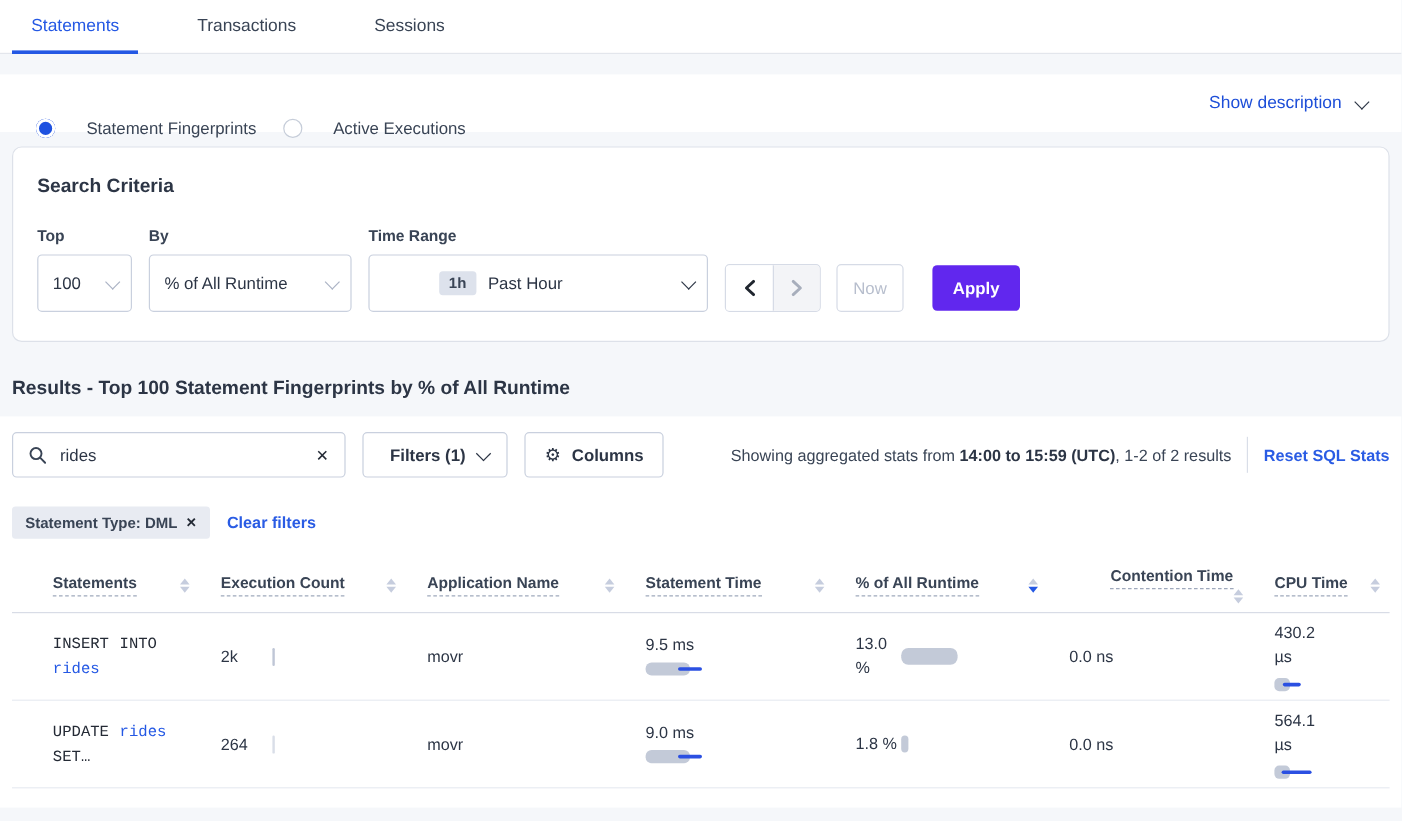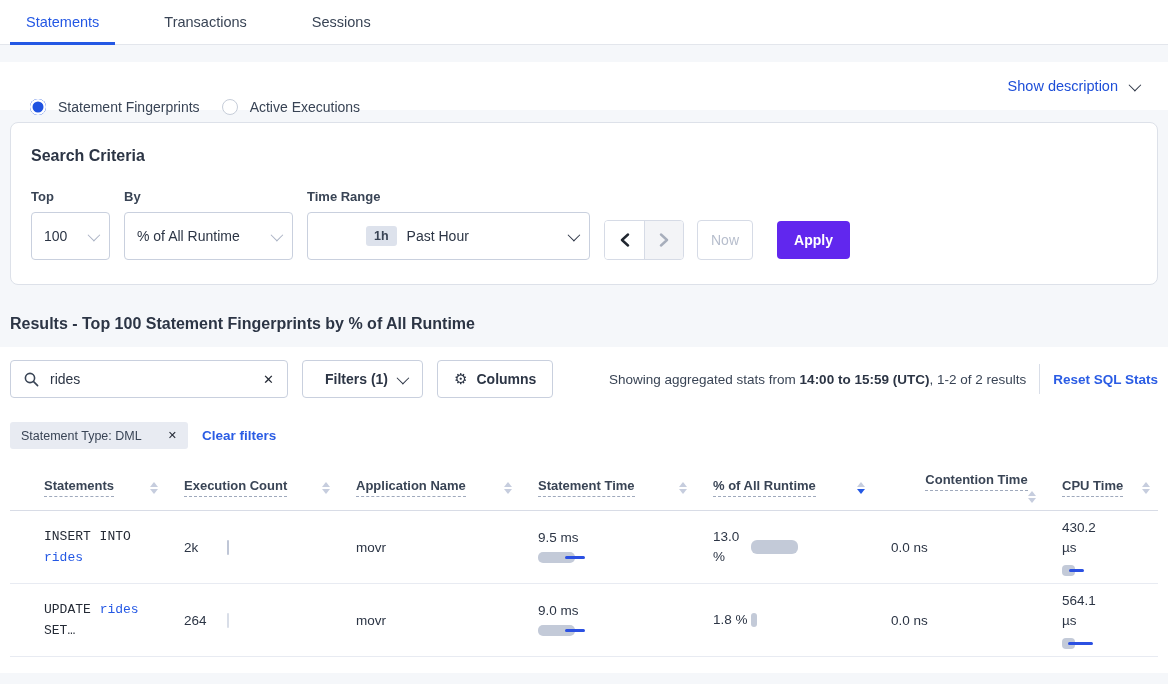--- a/index.html
+++ b/index.html
@@ -11,21 +11,21 @@
     font-size:14px;
   }
   
   .tabbar { background:#fff; height:45px; border-bottom:1px solid #e3e6ec; display:flex; padding-left:10px; }
   .tab { padding:0 16px; display:flex; align-items:center; font-size:14.5px; color:#394455; position:relative; margin-right:33px; cursor:pointer; }
   .tab.active { color:#2458e4; }
   .tab.active::after { content:""; position:absolute; left:0; right:0; bottom:-1px; height:3px; background:#2458e4; }
   
   .toggle-band { background:#fff; margin-top:17px; height:48px; display:flex; align-items:center; padding:0 30px; }
   .radio-group { display:flex; align-items:center; gap:22px; }
-  .radio-item { display:flex; align-items:center; gap:12px; cursor:pointer;margin-top:42px; }
+  .radio-item { display:flex; align-items:center; gap:26px; cursor:pointer;margin-top:42px; }
   .radio-dot { width:16px; height:16px; border-radius:50%; flex:0 0 auto; }
   .radio-dot.on { background:#1f52e0; box-shadow:inset 0 0 0 2.5px #fff, inset 0 0 0 5px #1f52e0; }
   .radio-dot.off { background:#fff; border:1.5px solid #c6cdd9; }
   .radio-label { font-size:14px; color:#394455; }
   .show-desc { margin-left:auto; display:flex; align-items:center; gap:11px; font-size:14.5px; color:#1d4ed8; cursor:pointer; }
   
   .criteria-card { margin:12px 10px 0; background:#fff; border:1px solid #dde1e9; border-radius:8px; padding:24px 20px 30px; height:163px; }
   .criteria-title { font-size:16px; font-weight:700; color:#2c3545; }
   .criteria-form { margin-top:24px; display:flex; align-items:flex-end; }
   .field-label { font-size:13px; font-weight:700; color:#394455; margin-bottom:8px; }
@@ -52,21 +52,21 @@
   .clear-x { color:#242a35; font-size:13px; cursor:pointer; }
   .btn { height:38px; border:1px solid #c9d0de; border-radius:4px; background:#fff; display:flex; align-items:center; padding:0 16px; gap:9px; font-size:14px; font-weight:700; color:#2c3545; cursor:pointer; }
   .filters-btn { margin-left:14px;padding-left:22px; }
   .columns-btn { margin-left:14px; }
   .gear { font-size:15px; font-weight:400; }
   .toolbar-right { margin-left:auto; display:flex; align-items:center; font-size:13.5px; color:#394455; }
   .stats b { color:#2c3545; }
   .vdiv { width:1px; height:30px; background:#d9dee8; margin:0 13px; }
   .link { color:#2a5ce4; font-weight:700; font-size:13.5px; cursor:pointer; text-decoration:none; }
   .chip-row { margin-top:24px; display:flex; align-items:center; }
-  .chip { background:#e8ebf2; border-radius:3px; height:27px; display:flex; align-items:center; padding:0 11px; font-size:12.5px; font-weight:400; color:#394455; gap:26px; }
+  .chip { background:#e8ebf2; border-radius:3px; height:27px; display:flex; align-items:center; padding:0 11px; font-size:12.5px; font-weight:700; color:#394455; gap:7px; }
   .chip .clear-x { font-size:11px; }
   .clear-filters { margin-left:14px; }
   
   .table { margin-top:16px; }
   .thead { display:flex; padding-left:34px; height:46px; align-items:center; border-bottom:1px solid #d8dce6; }
   .th { display:flex; align-items:center; }
   .th-label { font-size:13px; font-weight:700; color:#394455; border-bottom:1px dashed #9fa9bc; padding-bottom:3px; cursor:pointer; }
   .sort { margin-left:auto; margin-right:26px; display:flex; flex-direction:column; gap:2px; cursor:pointer; }
   .tri-up { width:0; height:0; border-left:4px solid transparent; border-right:4px solid transparent; border-bottom:5px solid #c6cdde; }
   .tri-down { width:0; height:0; border-left:4px solid transparent; border-right:4px solid transparent; border-top:5px solid #c6cdde; }

